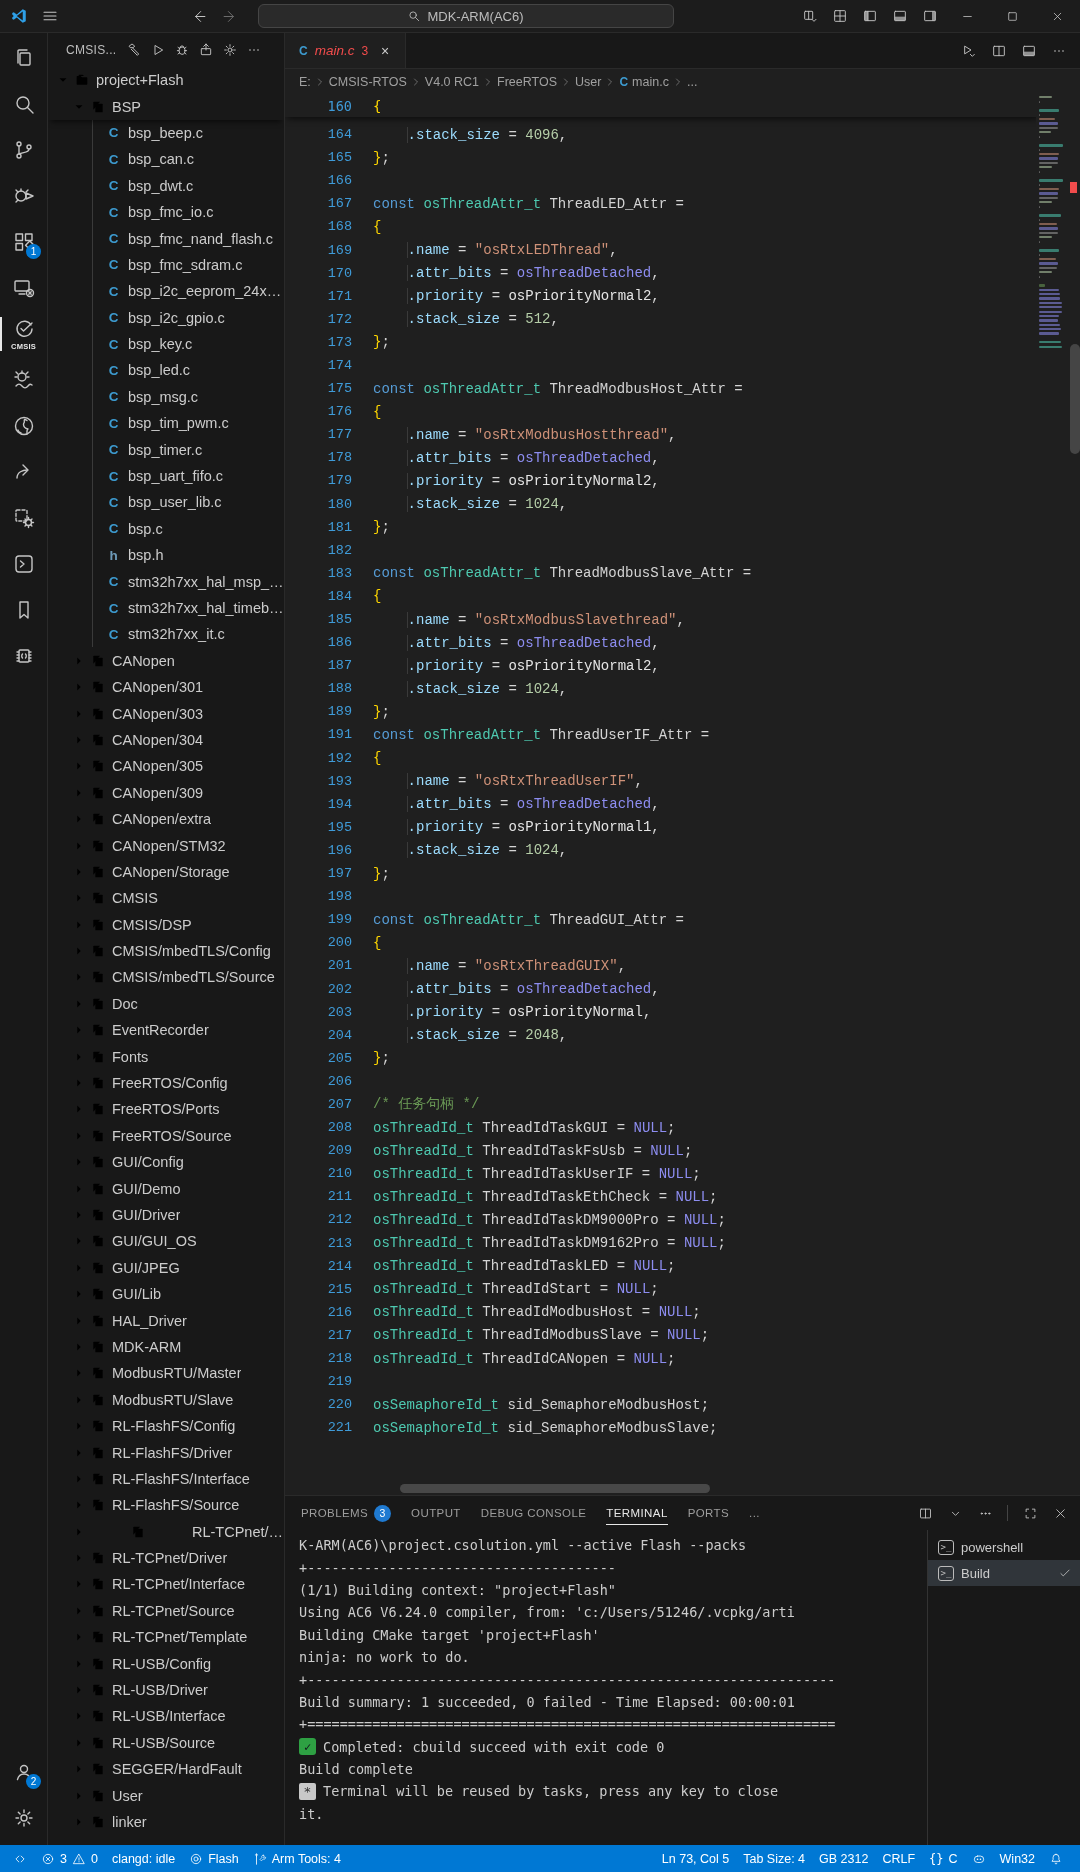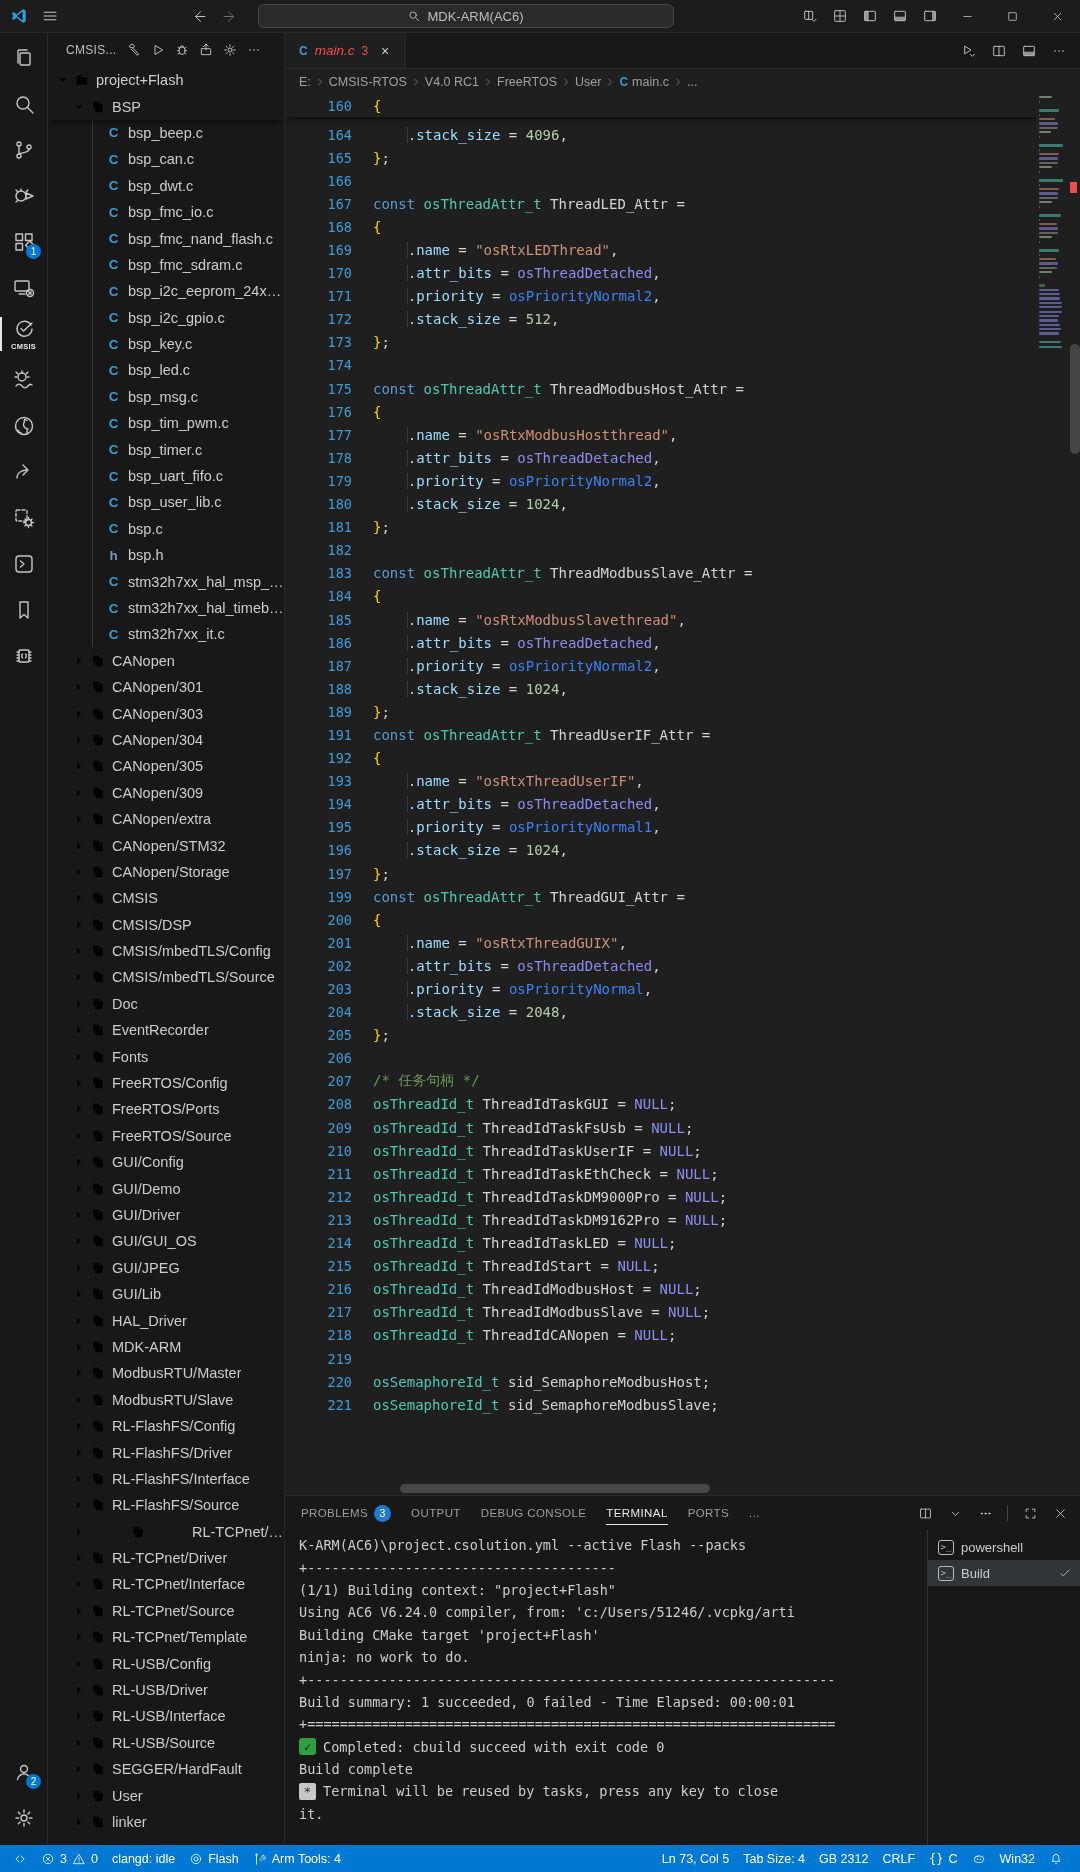--- a/index.html
+++ b/index.html
@@ -70,30 +70,30 @@
   .breadcrumb{height:25px;flex:0 0 25px;display:flex;align-items:center;font-size:12.5px;color:#a0a0a0;padding-left:14px;gap:3px;background:#1f1f1f;}
   .bc-sep svg{width:12px;height:12px;color:#8a8a8a;}
   .bc-item{display:flex;align-items:center;gap:4px;}
   .bc-c{color:#3d9bd0;font-weight:bold;font-size:12px;}
 
   .editor{flex:1;position:relative;overflow:hidden;font-family:"DejaVu Sans Mono","Liberation Mono",monospace;font-size:14px;}
   .codeline{height:23.1px;display:flex;align-items:center;white-space:pre;}
   .gut{width:88px;flex:0 0 88px;text-align:right;padding-right:21px;color:#3f9bd8;font-size:13.5px;}
   .ctext{display:flex;align-items:center;white-space:pre;}
   .sticky{position:absolute;top:0;left:0;right:40px;background:#1f1f1f;z-index:3;box-shadow:0 4px 6px -2px rgba(0,0,0,.6);}
-  .codebody{position:absolute;top:29px;left:0;right:0;bottom:0;}
+  .codebody{position:absolute;top:29px;left:0;right:0;bottom:0;font-family:Liberation Mono, monospace;}
   .tok-p{color:#d4d4d4;}
   .tok-k{color:#569cd6;}
   .tok-t{color:#4ec9b0;}
   .tok-v{color:#d4d4d4;}
   .tok-f{color:#9cdcfe;}
   .tok-o{color:#d4d4d4;}
   .tok-s{color:#ce9178;}
   .tok-n{color:#b5cea8;}
-  .tok-eg{color:#3b82f6;}
+  .tok-eg{color:#e5e5e5;}
   .tok-ev{color:#8d8df0;}
   .tok-c{color:#6a9955;}
   .tok-b{color:#ffd700;}
   .ind{border-right:1px solid #3a3a3a;}
   .minimap{position:absolute;top:0;right:14px;width:30px;bottom:0;background:#1f1f1f;z-index:4;}
   .mm-bar{height:2.2px;margin:2.2px 0 0 3px;border-radius:1px;opacity:.55;}
   .ruler-err{position:absolute;right:3px;top:88px;width:7px;height:11px;background:#f14c4c;z-index:5;}
   .vthumb{position:absolute;right:0;top:250px;width:10px;height:110px;background:rgba(140,140,140,.35);border-radius:5px;z-index:5;}
   .hthumb{position:absolute;left:115px;bottom:2px;width:310px;height:9px;background:rgba(140,140,140,.38);border-radius:5px;z-index:5;}
 
@@ -1333,20 +1333,21 @@
             <div class="codeline"><span class="gut">187</span><span class="ctext"><span class="tok-p ind">    </span><span class="tok-f">.priority</span><span class="tok-o"> = </span><span class="tok-eg">osPriorityNormal2</span><span class="tok-o">,</span></span></div>
             <div class="codeline"><span class="gut">188</span><span class="ctext"><span class="tok-p ind">    </span><span class="tok-f">.stack_size</span><span class="tok-o"> = </span><span class="tok-n">1024</span><span class="tok-o">,</span></span></div>
             <div class="codeline"><span class="gut">189</span><span class="ctext"><span class="tok-b">}</span><span class="tok-o">;</span></span></div>
             <div class="codeline"><span class="gut">191</span><span class="ctext"><span class="tok-k">const</span><span class="tok-o"> </span><span class="tok-t">osThreadAttr_t</span><span class="tok-o"> </span><span class="tok-v">ThreadUserIF_Attr</span><span class="tok-o"> =</span></span></div>
             <div class="codeline"><span class="gut">192</span><span class="ctext"><span class="tok-b">{</span></span></div>
             <div class="codeline"><span class="gut">193</span><span class="ctext"><span class="tok-p ind">    </span><span class="tok-f">.name</span><span class="tok-o"> = </span><span class="tok-s">"osRtxThreadUserIF"</span><span class="tok-o">,</span></span></div>
             <div class="codeline"><span class="gut">194</span><span class="ctext"><span class="tok-p ind">    </span><span class="tok-f">.attr_bits</span><span class="tok-o"> = </span><span class="tok-ev">osThreadDetached</span><span class="tok-o">,</span></span></div>
             <div class="codeline"><span class="gut">195</span><span class="ctext"><span class="tok-p ind">    </span><span class="tok-f">.priority</span><span class="tok-o"> = </span><span class="tok-eg">osPriorityNormal1</span><span class="tok-o">,</span></span></div>
             <div class="codeline"><span class="gut">196</span><span class="ctext"><span class="tok-p ind">    </span><span class="tok-f">.stack_size</span><span class="tok-o"> = </span><span class="tok-n">1024</span><span class="tok-o">,</span></span></div>
             <div class="codeline"><span class="gut">197</span><span class="ctext"><span class="tok-b">}</span><span class="tok-o">;</span></span></div>
+            <div class="codeline"><span class="gut">198</span><span class="ctext"></span></div>
             <div class="codeline"><span class="gut">199</span><span class="ctext"><span class="tok-k">const</span><span class="tok-o"> </span><span class="tok-t">osThreadAttr_t</span><span class="tok-o"> </span><span class="tok-v">ThreadGUI_Attr</span><span class="tok-o"> =</span></span></div>
             <div class="codeline"><span class="gut">200</span><span class="ctext"><span class="tok-b">{</span></span></div>
             <div class="codeline"><span class="gut">201</span><span class="ctext"><span class="tok-p ind">    </span><span class="tok-f">.name</span><span class="tok-o"> = </span><span class="tok-s">"osRtxThreadGUIX"</span><span class="tok-o">,</span></span></div>
             <div class="codeline"><span class="gut">202</span><span class="ctext"><span class="tok-p ind">    </span><span class="tok-f">.attr_bits</span><span class="tok-o"> = </span><span class="tok-ev">osThreadDetached</span><span class="tok-o">,</span></span></div>
             <div class="codeline"><span class="gut">203</span><span class="ctext"><span class="tok-p ind">    </span><span class="tok-f">.priority</span><span class="tok-o"> = </span><span class="tok-eg">osPriorityNormal</span><span class="tok-o">,</span></span></div>
             <div class="codeline"><span class="gut">204</span><span class="ctext"><span class="tok-p ind">    </span><span class="tok-f">.stack_size</span><span class="tok-o"> = </span><span class="tok-n">2048</span><span class="tok-o">,</span></span></div>
             <div class="codeline"><span class="gut">205</span><span class="ctext"><span class="tok-b">}</span><span class="tok-o">;</span></span></div>
             <div class="codeline"><span class="gut">206</span><span class="ctext"></span></div>
             <div class="codeline"><span class="gut">207</span><span class="ctext"><span class="tok-c">/* 任务句柄 */</span></span></div>
             <div class="codeline"><span class="gut">208</span><span class="ctext"><span class="tok-t">osThreadId_t</span><span class="tok-o"> </span><span class="tok-v">ThreadIdTaskGUI</span><span class="tok-o"> = </span><span class="tok-ev">NULL</span><span class="tok-o">;</span></span></div>

